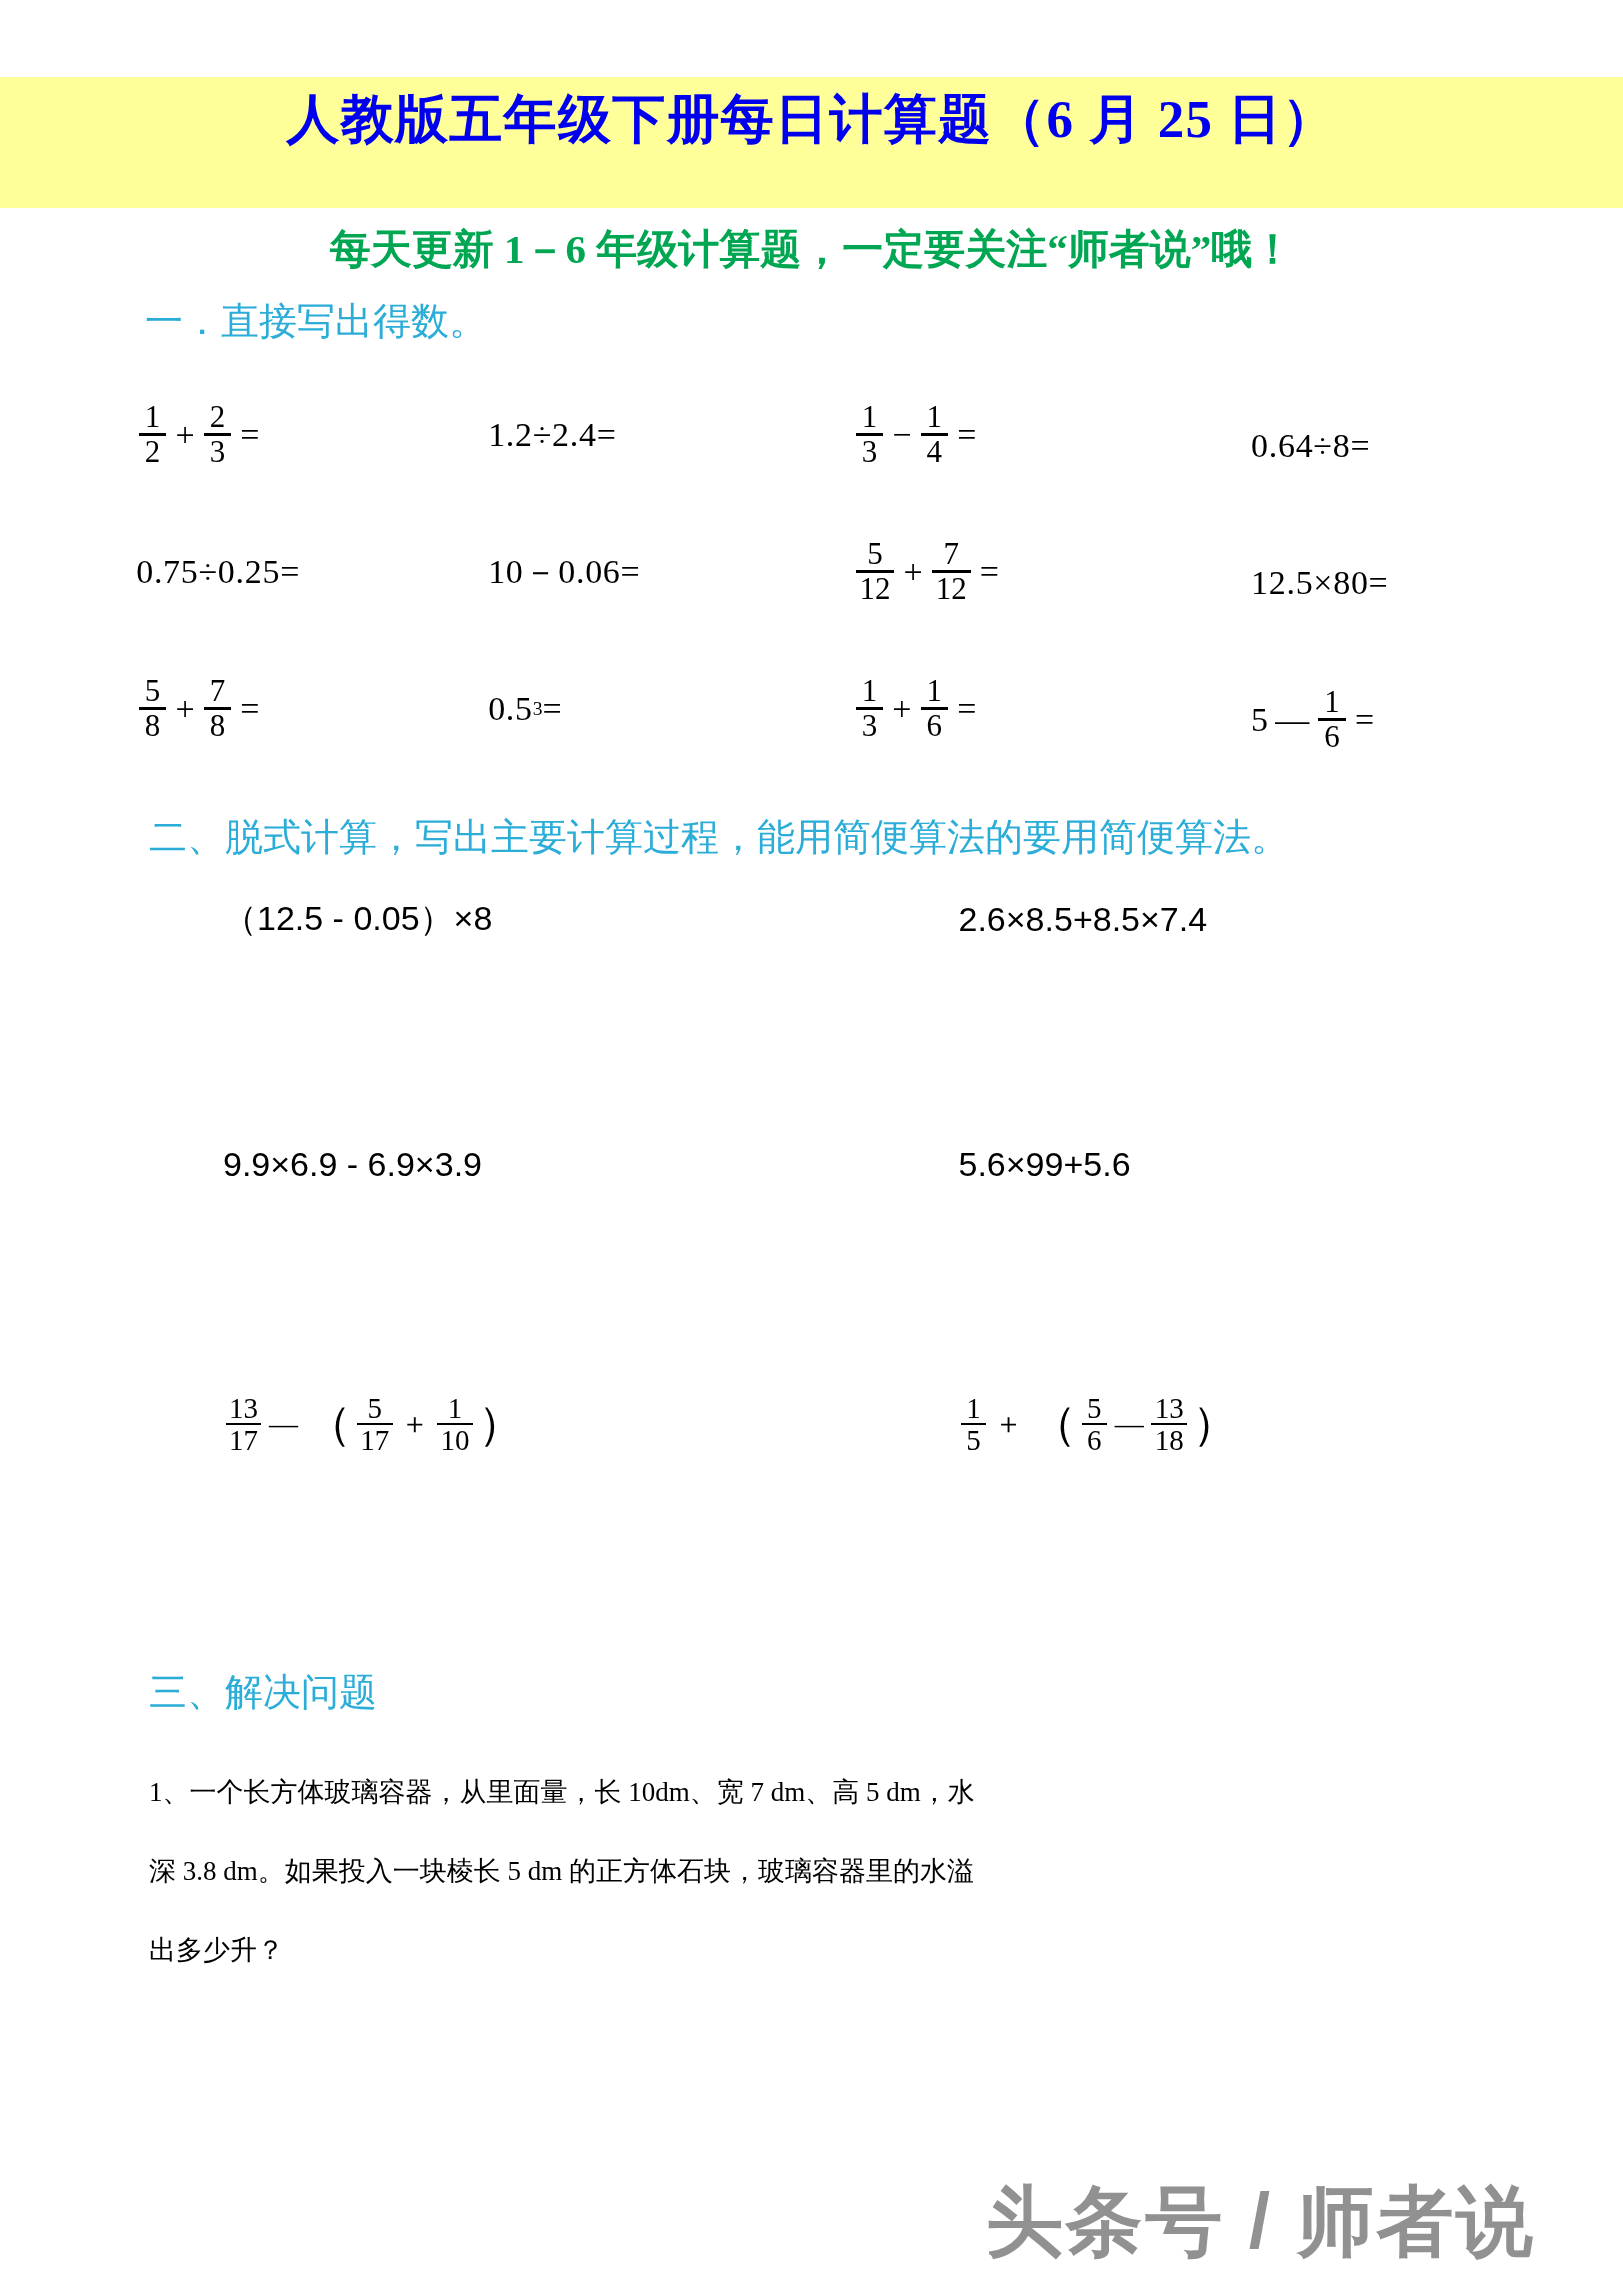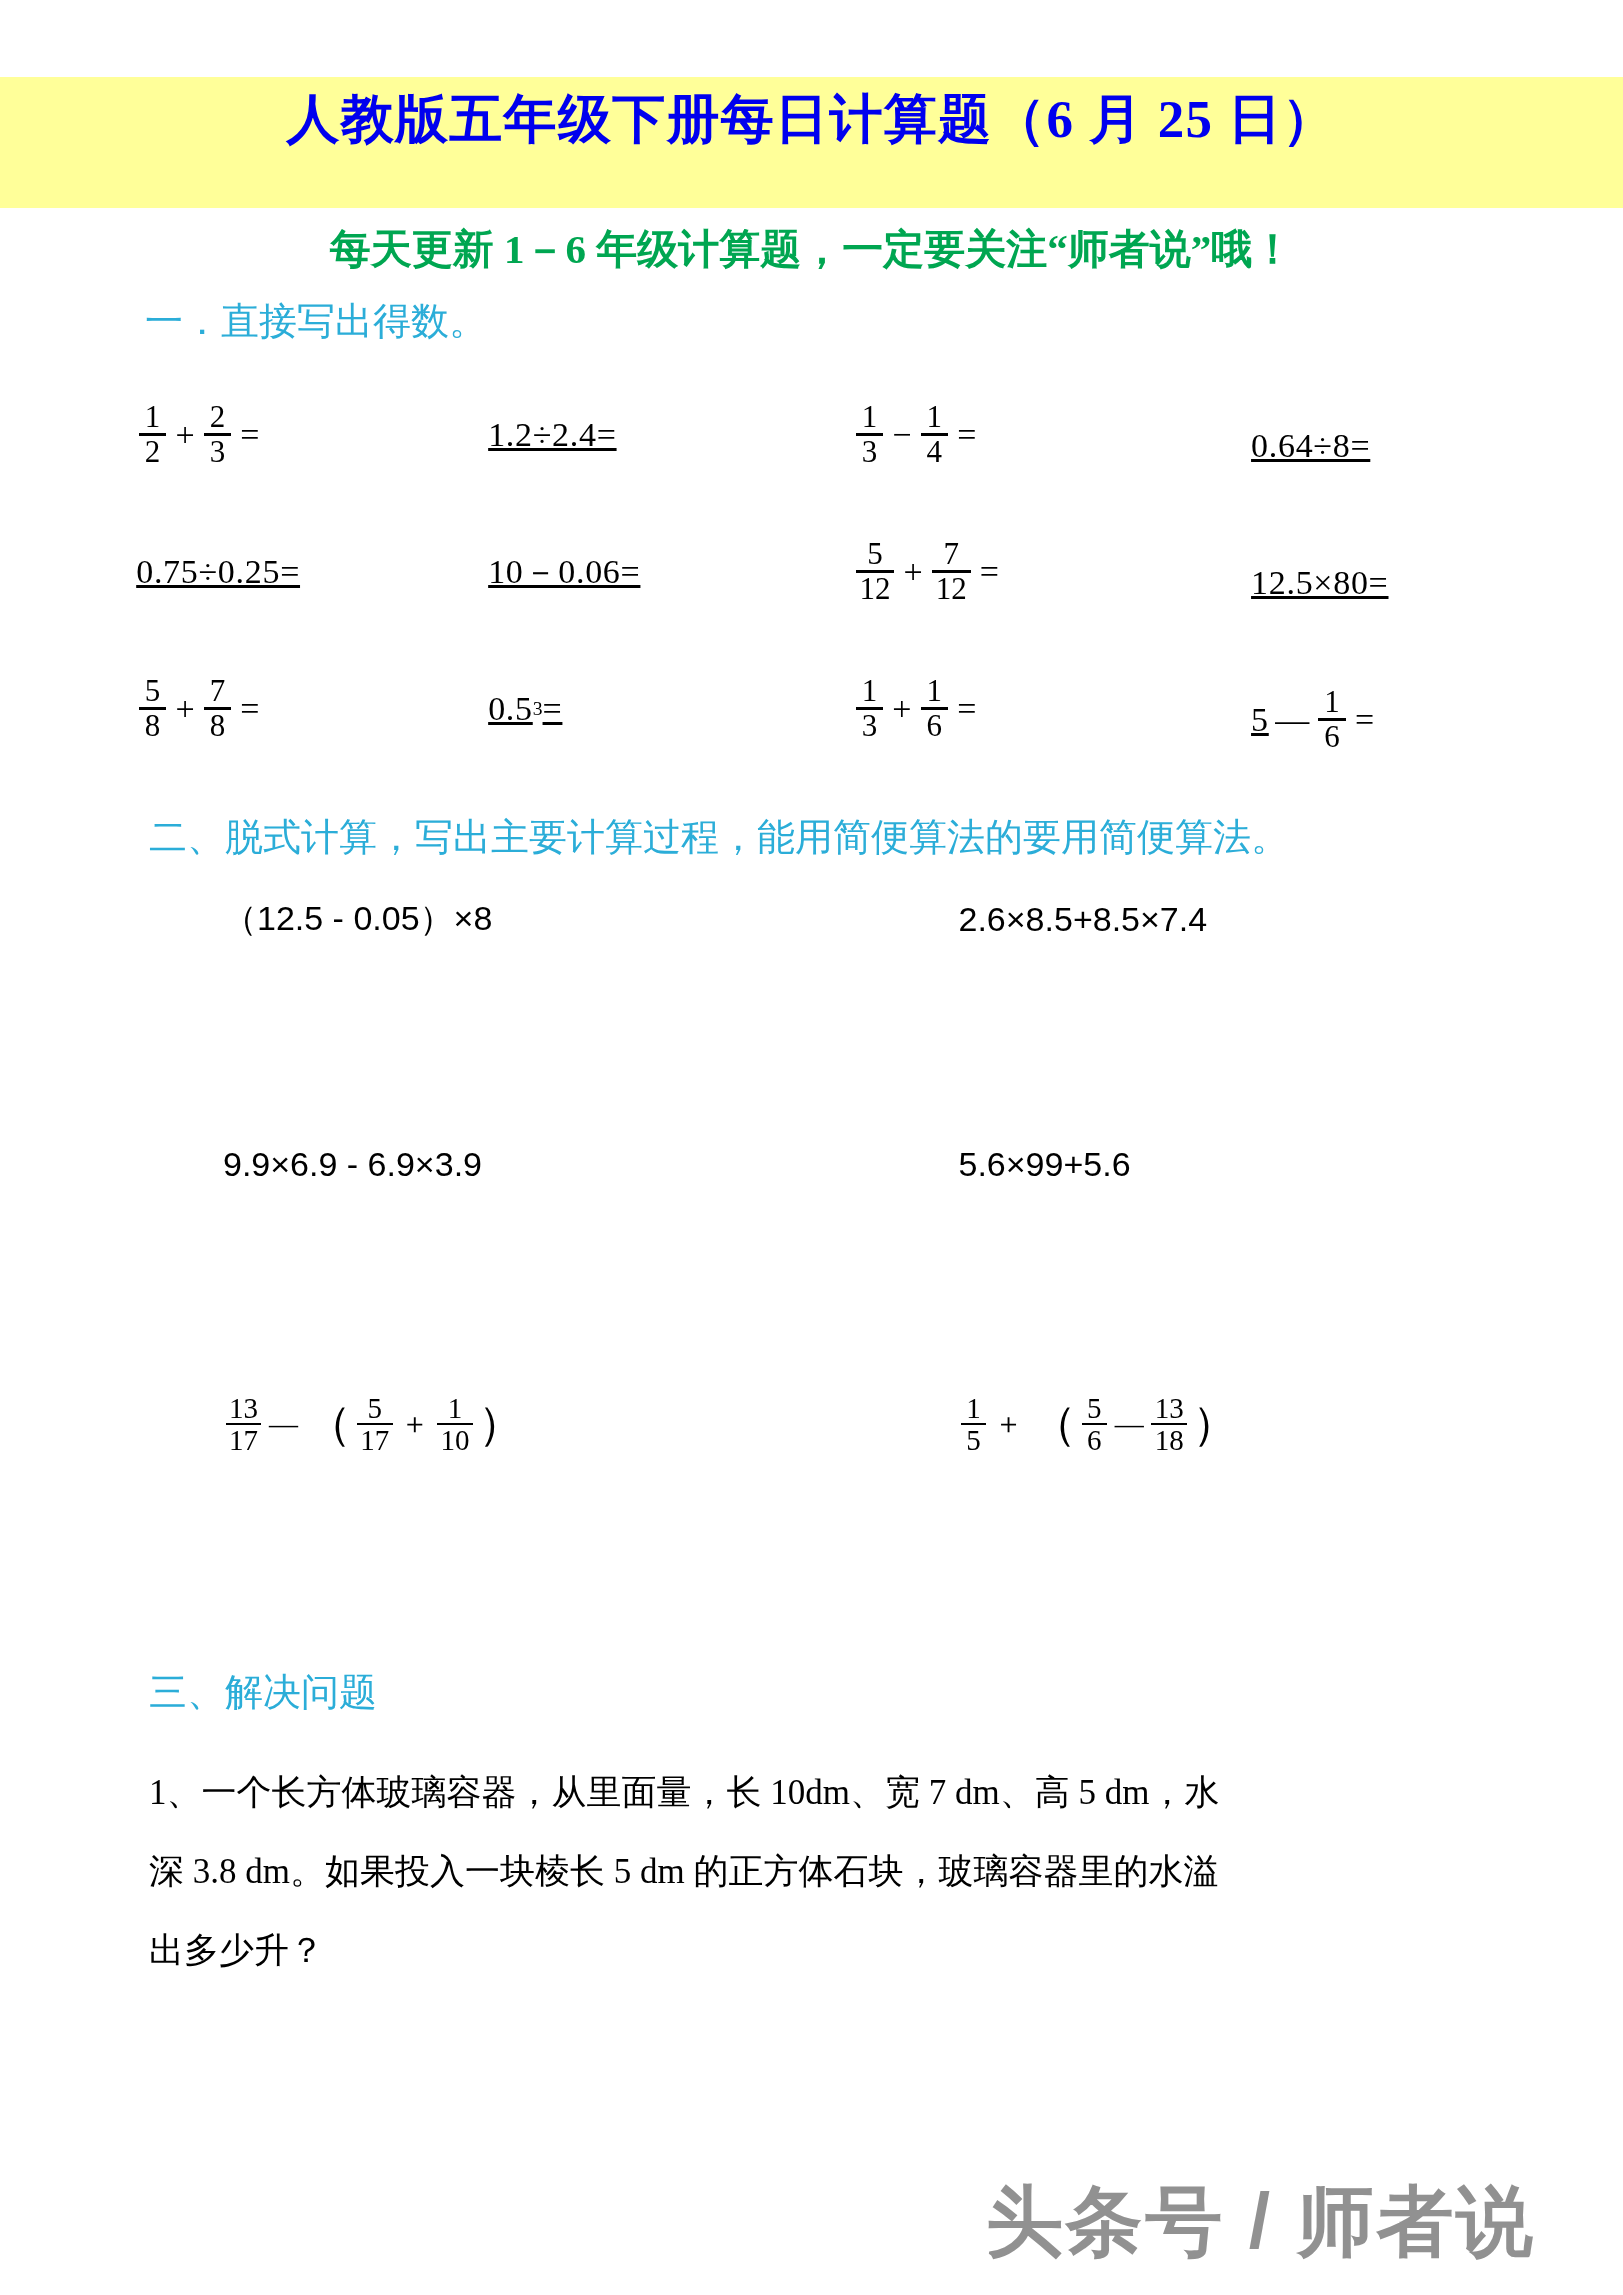--- a/index.html
+++ b/index.html
@@ -111,21 +111,20 @@
     background: #000;
   }
   .op {
     display: inline-block;
     padding: 0 6.5px;
     font-size: 34px;
   }
   .plain {
     font-size: 34px;
     letter-spacing: 0.7px;
-    text-decoration: underline;
   }
   .sup {
     font-size: 19.6px;
     vertical-align: super;
   }
 
   
   .expr-pair {
     position: absolute;
     left: 131px;
@@ -156,21 +155,21 @@
   .frac-expr .frac .bar { height: 2px; min-width: 25px; }
   .frac-expr .op { font-size: 29px; padding: 0 5.2px; }
   .paren { font-size: 46px; padding: 0 2.6px; font-family: "Liberation Serif", serif; }
 
   
   .word-problem {
     position: absolute;
     left: 149px;
     top: 1753px;
     width: 1367px;
-    font-size: 35px;
+    font-size: 27px;
     line-height: 79px;
     color: #000;
     font-family: "Liberation Serif", "DejaVu Serif", serif;
     text-align: justify;
   }
   .wp-line { display: block; white-space: nowrap; }
 
   
   .watermark {
     position: absolute;

